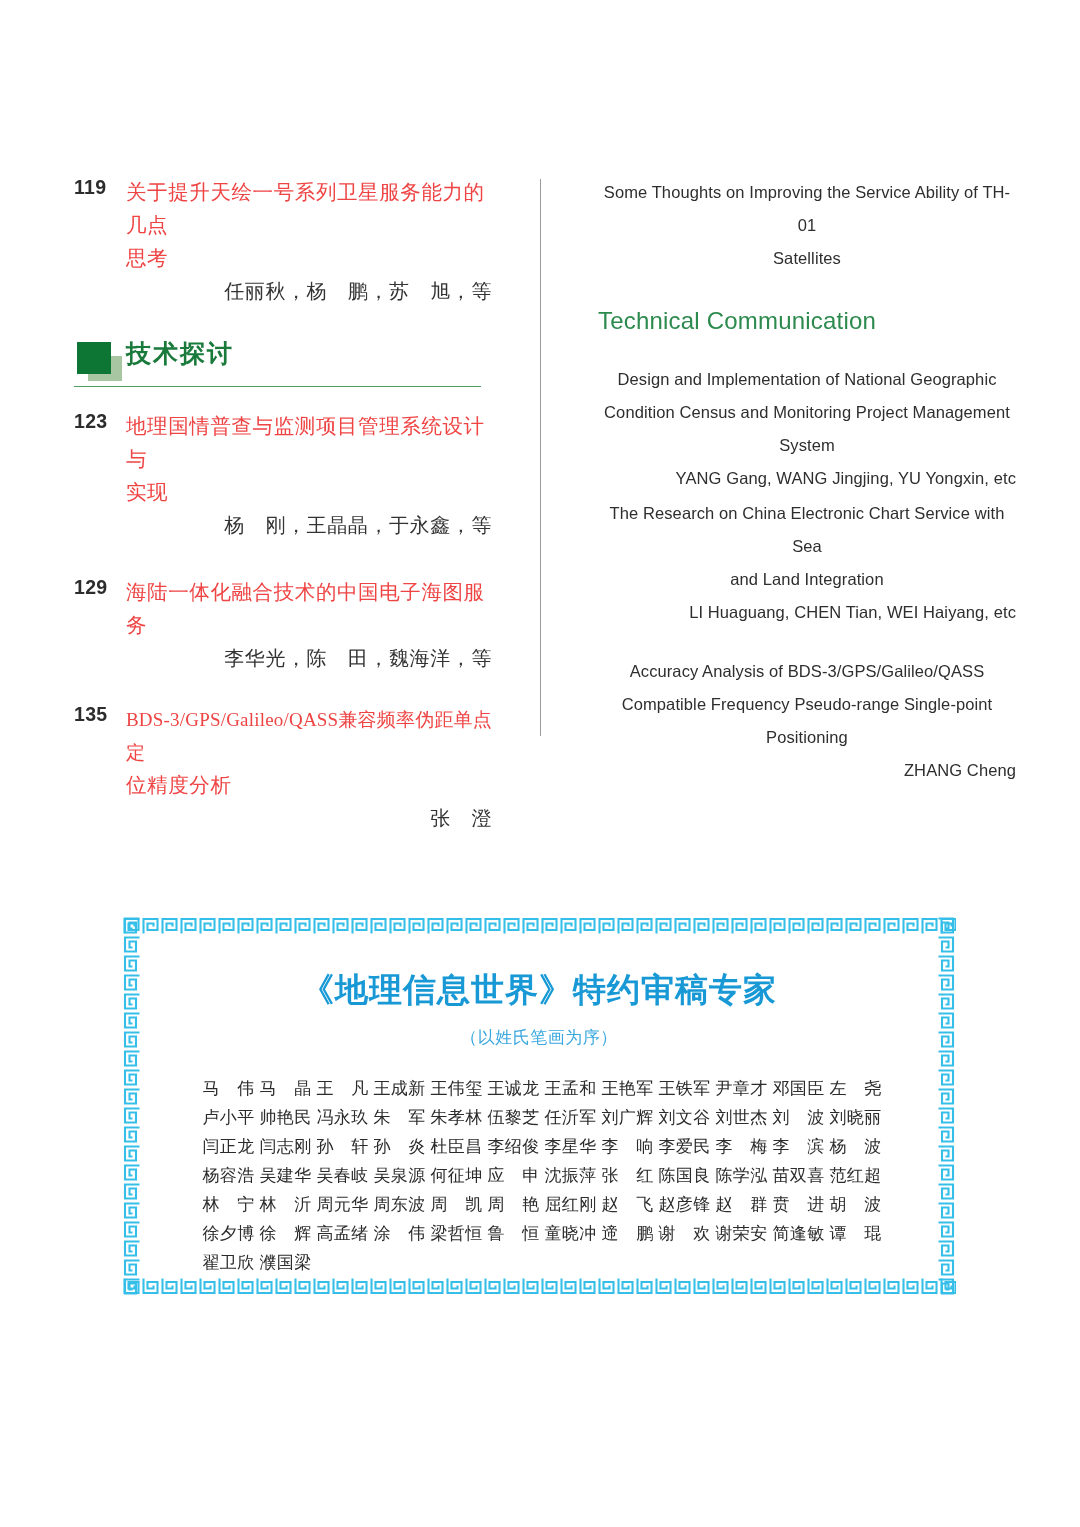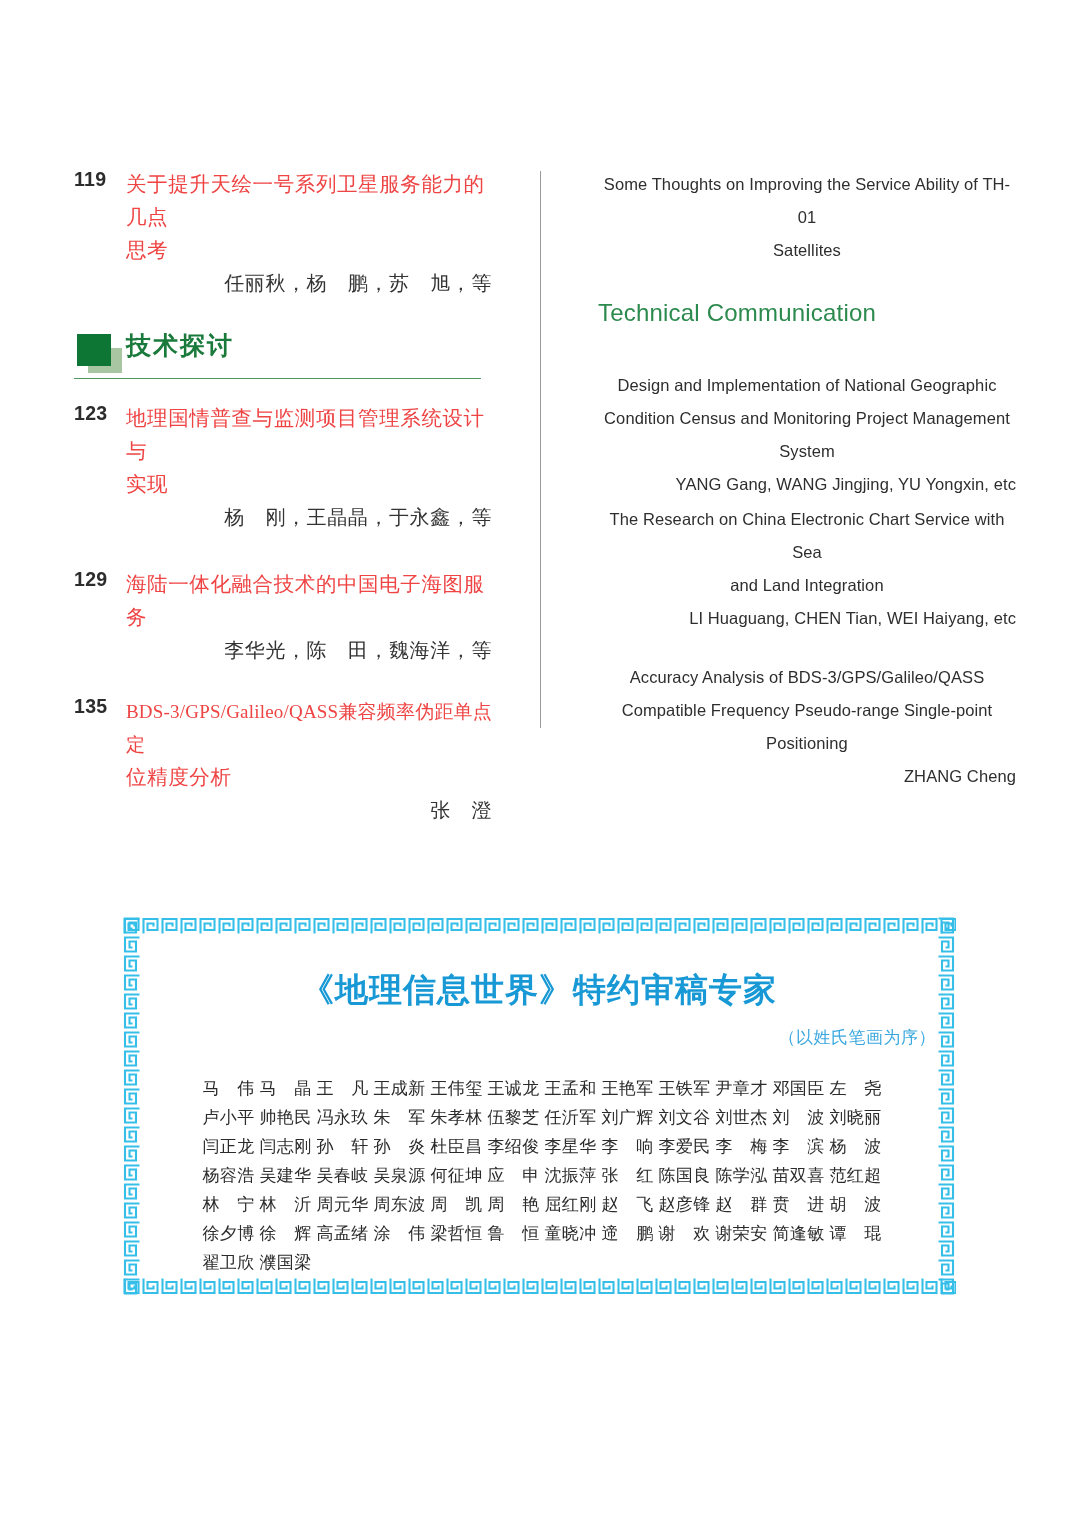--- a/index.html
+++ b/index.html
@@ -14,21 +14,21 @@
     font-family: "Liberation Sans", "DejaVu Sans", sans-serif;
     position: relative;
     overflow: hidden;
     -webkit-font-smoothing: antialiased;
   }
 
   
   .toc {
     position: absolute;
     left: 0;
-    top: 8px;
+    top: 16px;
     width: 1080px;
     height: 790px;
   }
   .toc-divider {
     position: absolute;
     left: 540px;
     top: 163px;
     width: 1px;
     height: 557px;
     background: #9a9a9a;
@@ -187,21 +187,21 @@
   .panel-title {
     text-align: center;
     font-family: "Liberation Sans", "DejaVu Sans", sans-serif;
     font-size: 33px;
     font-weight: bold;
     color: #1899d6;
     letter-spacing: 1px;
     margin-top: 32px;
   }
   .panel-subtitle {
-    text-align: right;
+    text-align: center;
     font-size: 17px;
     color: #3aa8df;
     letter-spacing: 0.5px;
     margin-top: 13px;
   }
 
   .name-grid {
     margin: 28px 0 0 0;
     padding: 0 52px 0 58px;
   }
@@ -280,21 +280,21 @@
 
     <div class="entry-en">
       <div class="en-title">Some Thoughts on Improving the Service Ability of TH-01</div>
       <div class="en-title">Satellites</div>
     </div>
 
     <div class="section-head-en" style="margin-top:26px;">
       <div class="sec-label-en">Technical Communication</div>
     </div>
 
-    <div class="entry-en" style="margin-top:14px;">
+    <div class="entry-en" style="">
       <div class="en-title">Design and Implementation of National Geographic</div>
       <div class="en-title">Condition Census and Monitoring Project Management</div>
       <div class="en-title">System</div>
       <div class="en-authors">YANG Gang, WANG Jingjing, YU Yongxin, etc</div>
     </div>
 
     <div class="entry-en" style="margin-top:2px;">
       <div class="en-title">The Research on China Electronic Chart Service with Sea</div>
       <div class="en-title">and Land Integration</div>
       <div class="en-authors">LI Huaguang, CHEN Tian, WEI Haiyang, etc</div>

